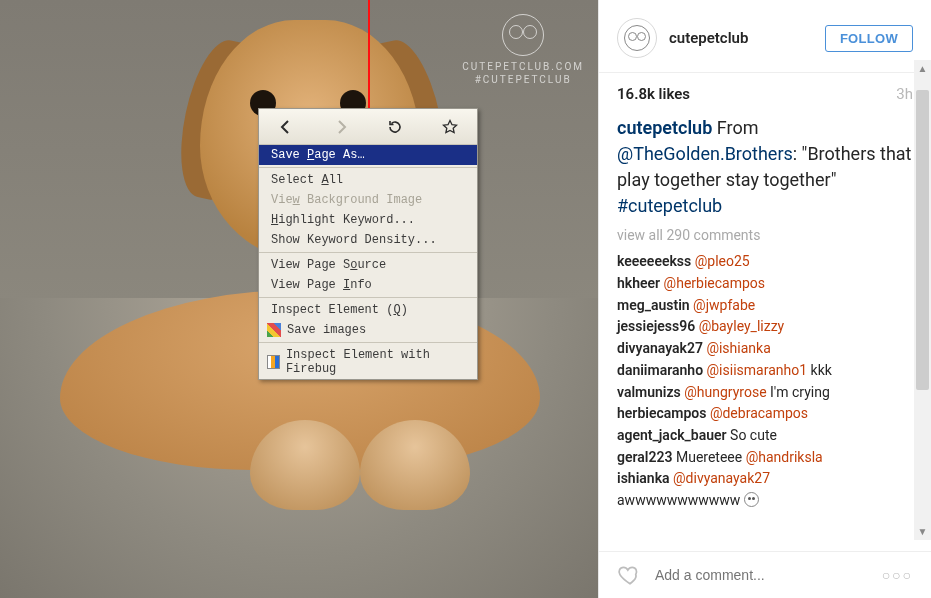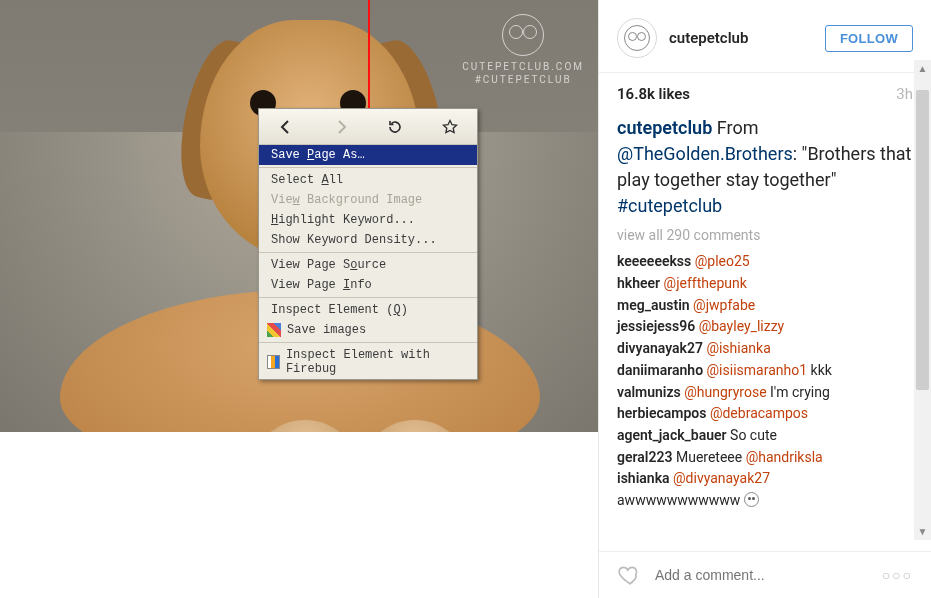--- a/index.html
+++ b/index.html
@@ -6,21 +6,21 @@
   body {
     font-family: -apple-system, BlinkMacSystemFont, "Segoe UI", Roboto, Helvetica, Arial, sans-serif;
     background: #f0f0f0;
     width: 931px;
     height: 598px;
     overflow: hidden;
     position: relative;
   }
   .container { display: flex; width: 931px; height: 598px; background: #fff; }
   .photo-pane {
-    width: 598px; height: 432px; position: relative; flex: none;
+    width: 598px; height: 598px; position: relative; flex: none;
     background: linear-gradient(135deg,#8a8780 0%,#b8a78c 40%,#c9b79a 55%,#a08965 80%);
     overflow: hidden;
   }
   .couch-top { position:absolute; top:0; left:0; right:0; height:300px;
     background: linear-gradient(180deg,#7f7b73,#8b877d);
   }
   .couch-bottom { position:absolute; bottom:0; left:0; right:0; height:300px;
     background: radial-gradient(ellipse at 50% 0%,#b3ab9d 0%,#8e8a80 60%,#7a766d 100%);
   }
   
@@ -191,21 +191,21 @@
     <div class="meta">
       <span style="font-weight:600">16.8k likes</span>
       <span class="age">3h</span>
     </div>
     <div class="caption">
       <span class="u">cutepetclub</span><span> From </span><span class="h">@TheGolden.Brothers</span><span>: "Brothers that play together stay together" </span><span class="h">#cutepetclub</span>
     </div>
     <div class="viewall">view all 290 comments</div>
     <div class="comments" id="comments-list">
         <div class="comment"><span class="user">keeeeeekss</span> <span class="tag">@pleo25</span></div>
-        <div class="comment"><span class="user">hkheer</span> <span class="tag">@jeffthepunk</span></div>
+        <div class="comment"><span class="user">hkheer</span> <span class="tag">@herbiecampos</span></div>
         <div class="comment"><span class="user">meg_austin</span> <span class="tag">@jwpfabe</span></div>
         <div class="comment"><span class="user">jessiejess96</span> <span class="tag">@bayley_lizzy</span></div>
         <div class="comment"><span class="user">divyanayak27</span> <span class="tag">@ishianka</span></div>
         <div class="comment"><span class="user">daniimaranho</span> <span class="tag">@isiismaranho1</span><span class="txt"> kkk</span></div>
         <div class="comment"><span class="user">valmunizs</span> <span class="tag">@hungryrose</span><span class="txt"> I'm crying</span></div>
         <div class="comment"><span class="user">herbiecampos</span> <span class="tag">@debracampos</span></div>
         <div class="comment"><span class="user">agent_jack_bauer</span> <span class="txt"> So cute</span></div>
         <div class="comment"><span class="user">geral223</span> <span class="txt"> Muereteee </span><span class="tag">@handriksla</span></div>
         <div class="comment"><span class="user">ishianka</span> <span class="tag">@divyanayak27</span></div>
         <div class="comment"><span class="txt">awwwwwwwwwww </span><span class="emoji-eyes"></span></div>

